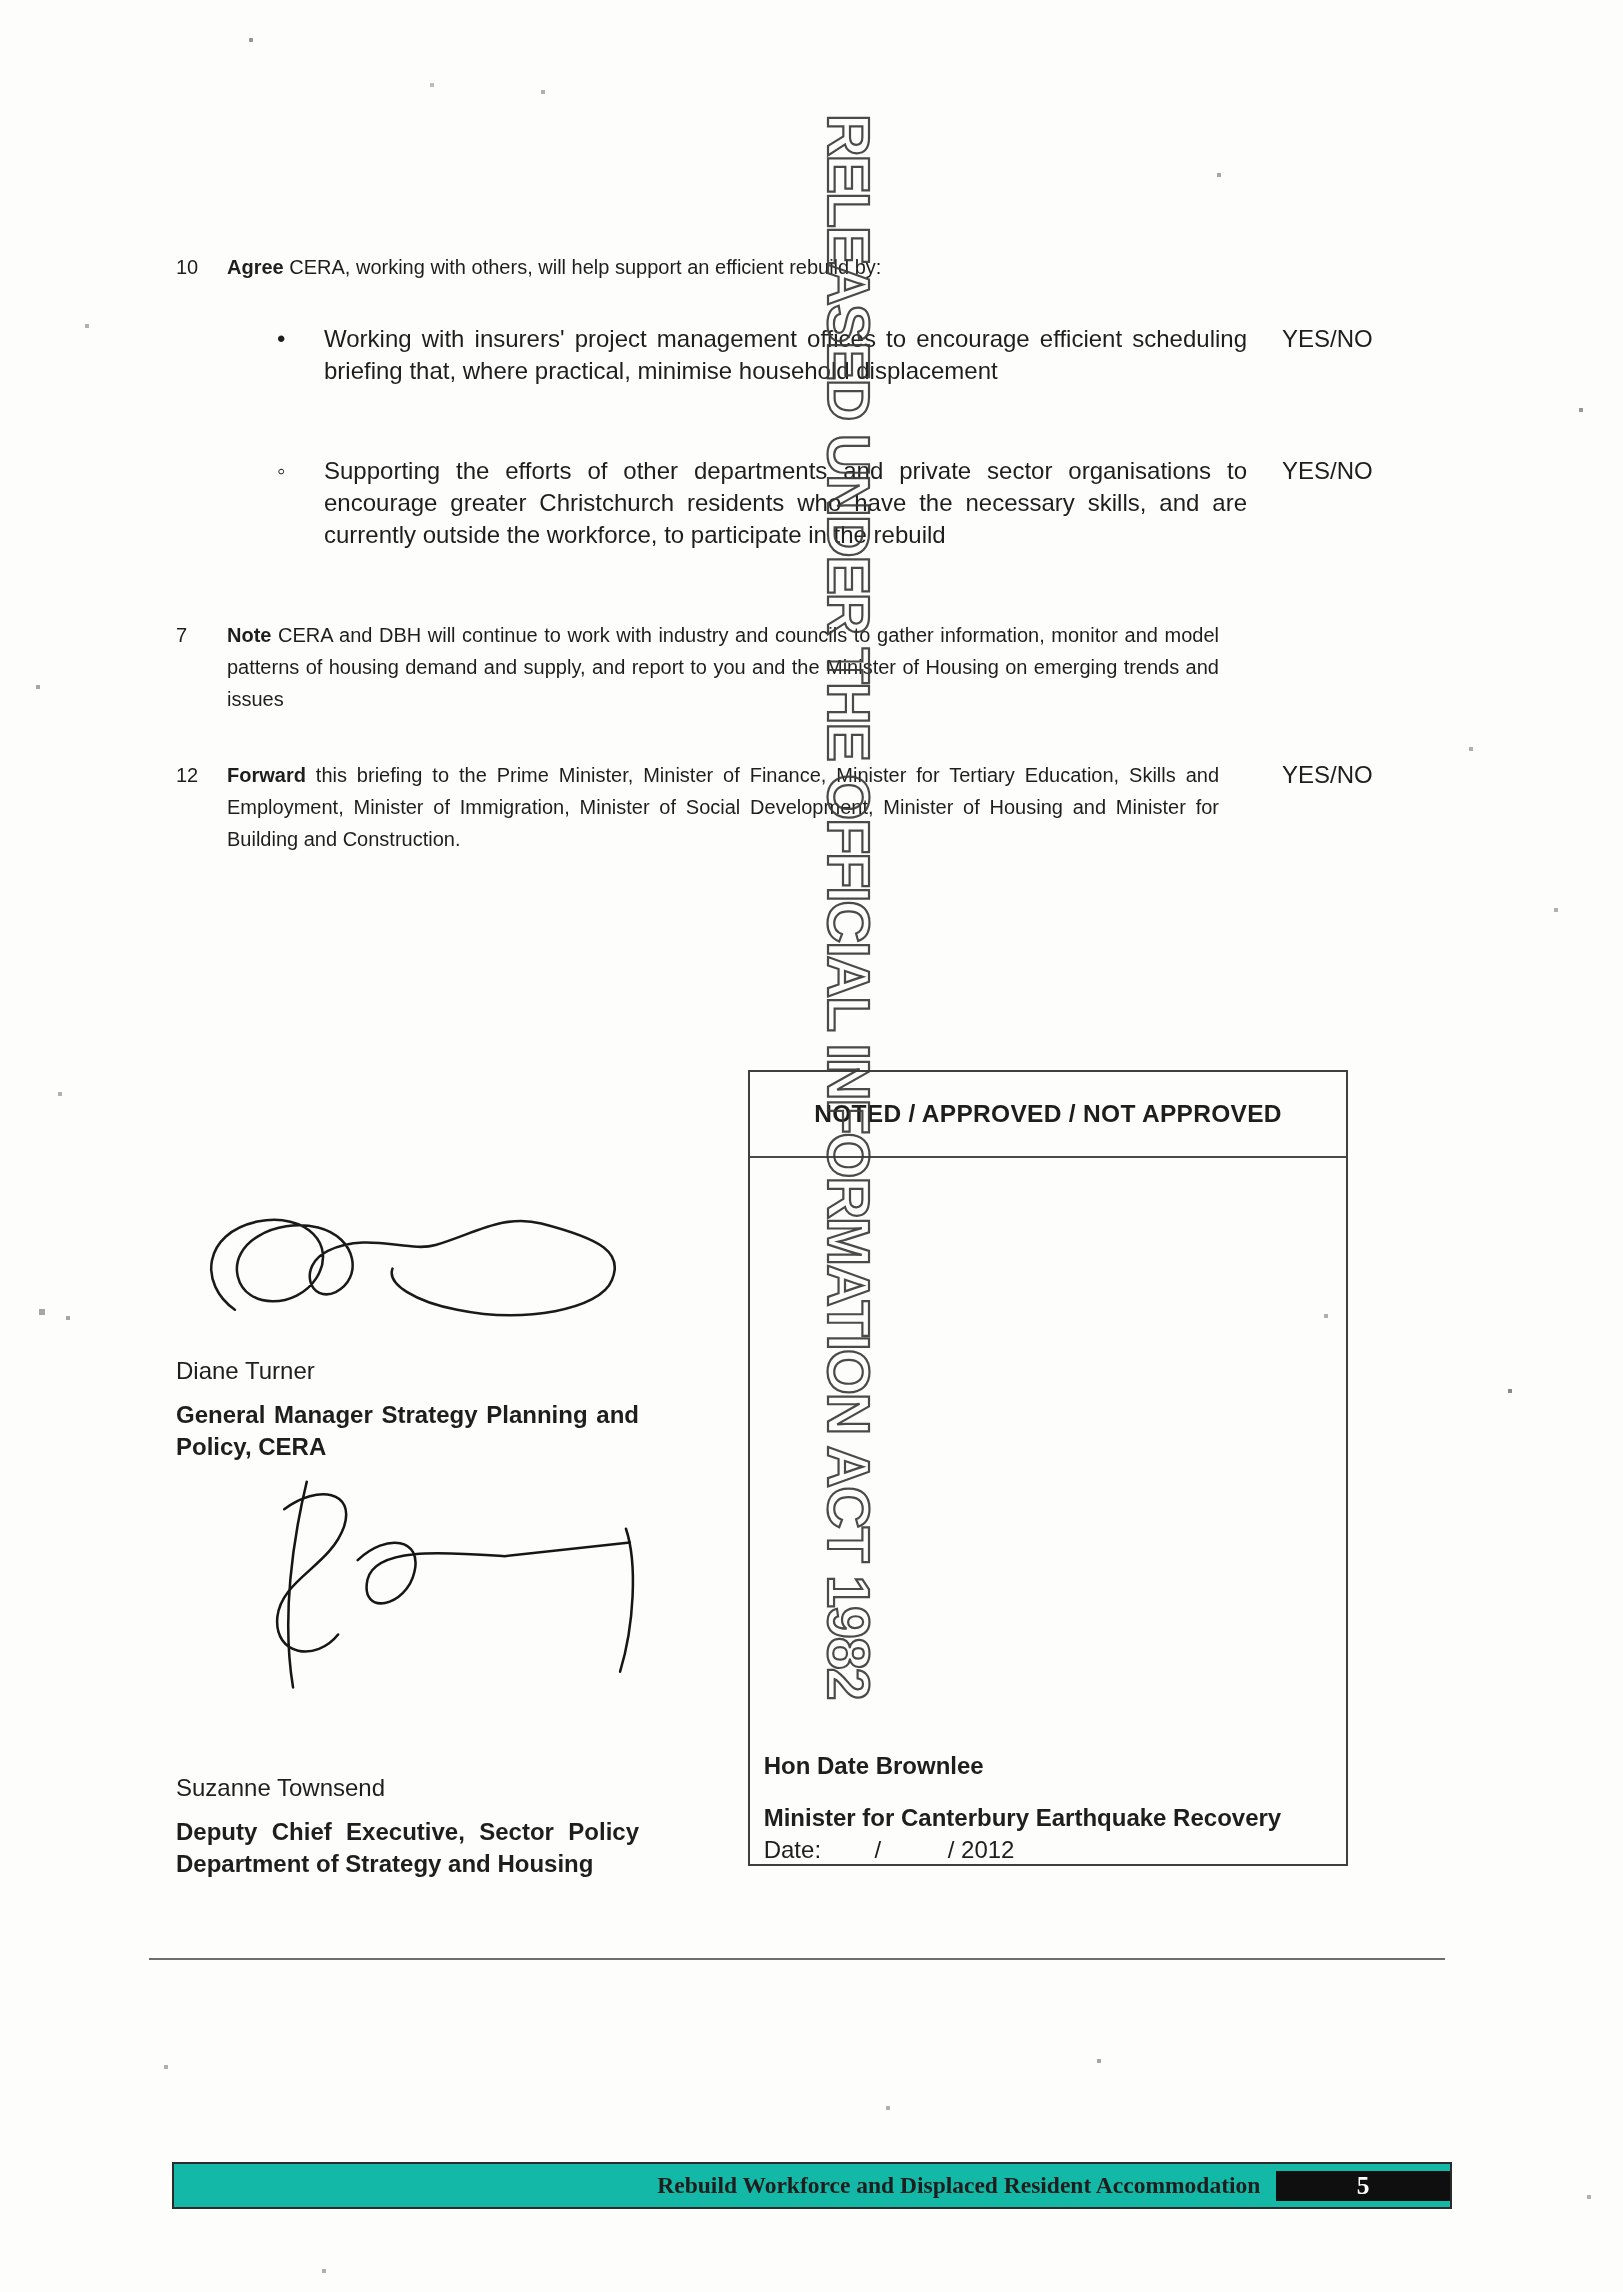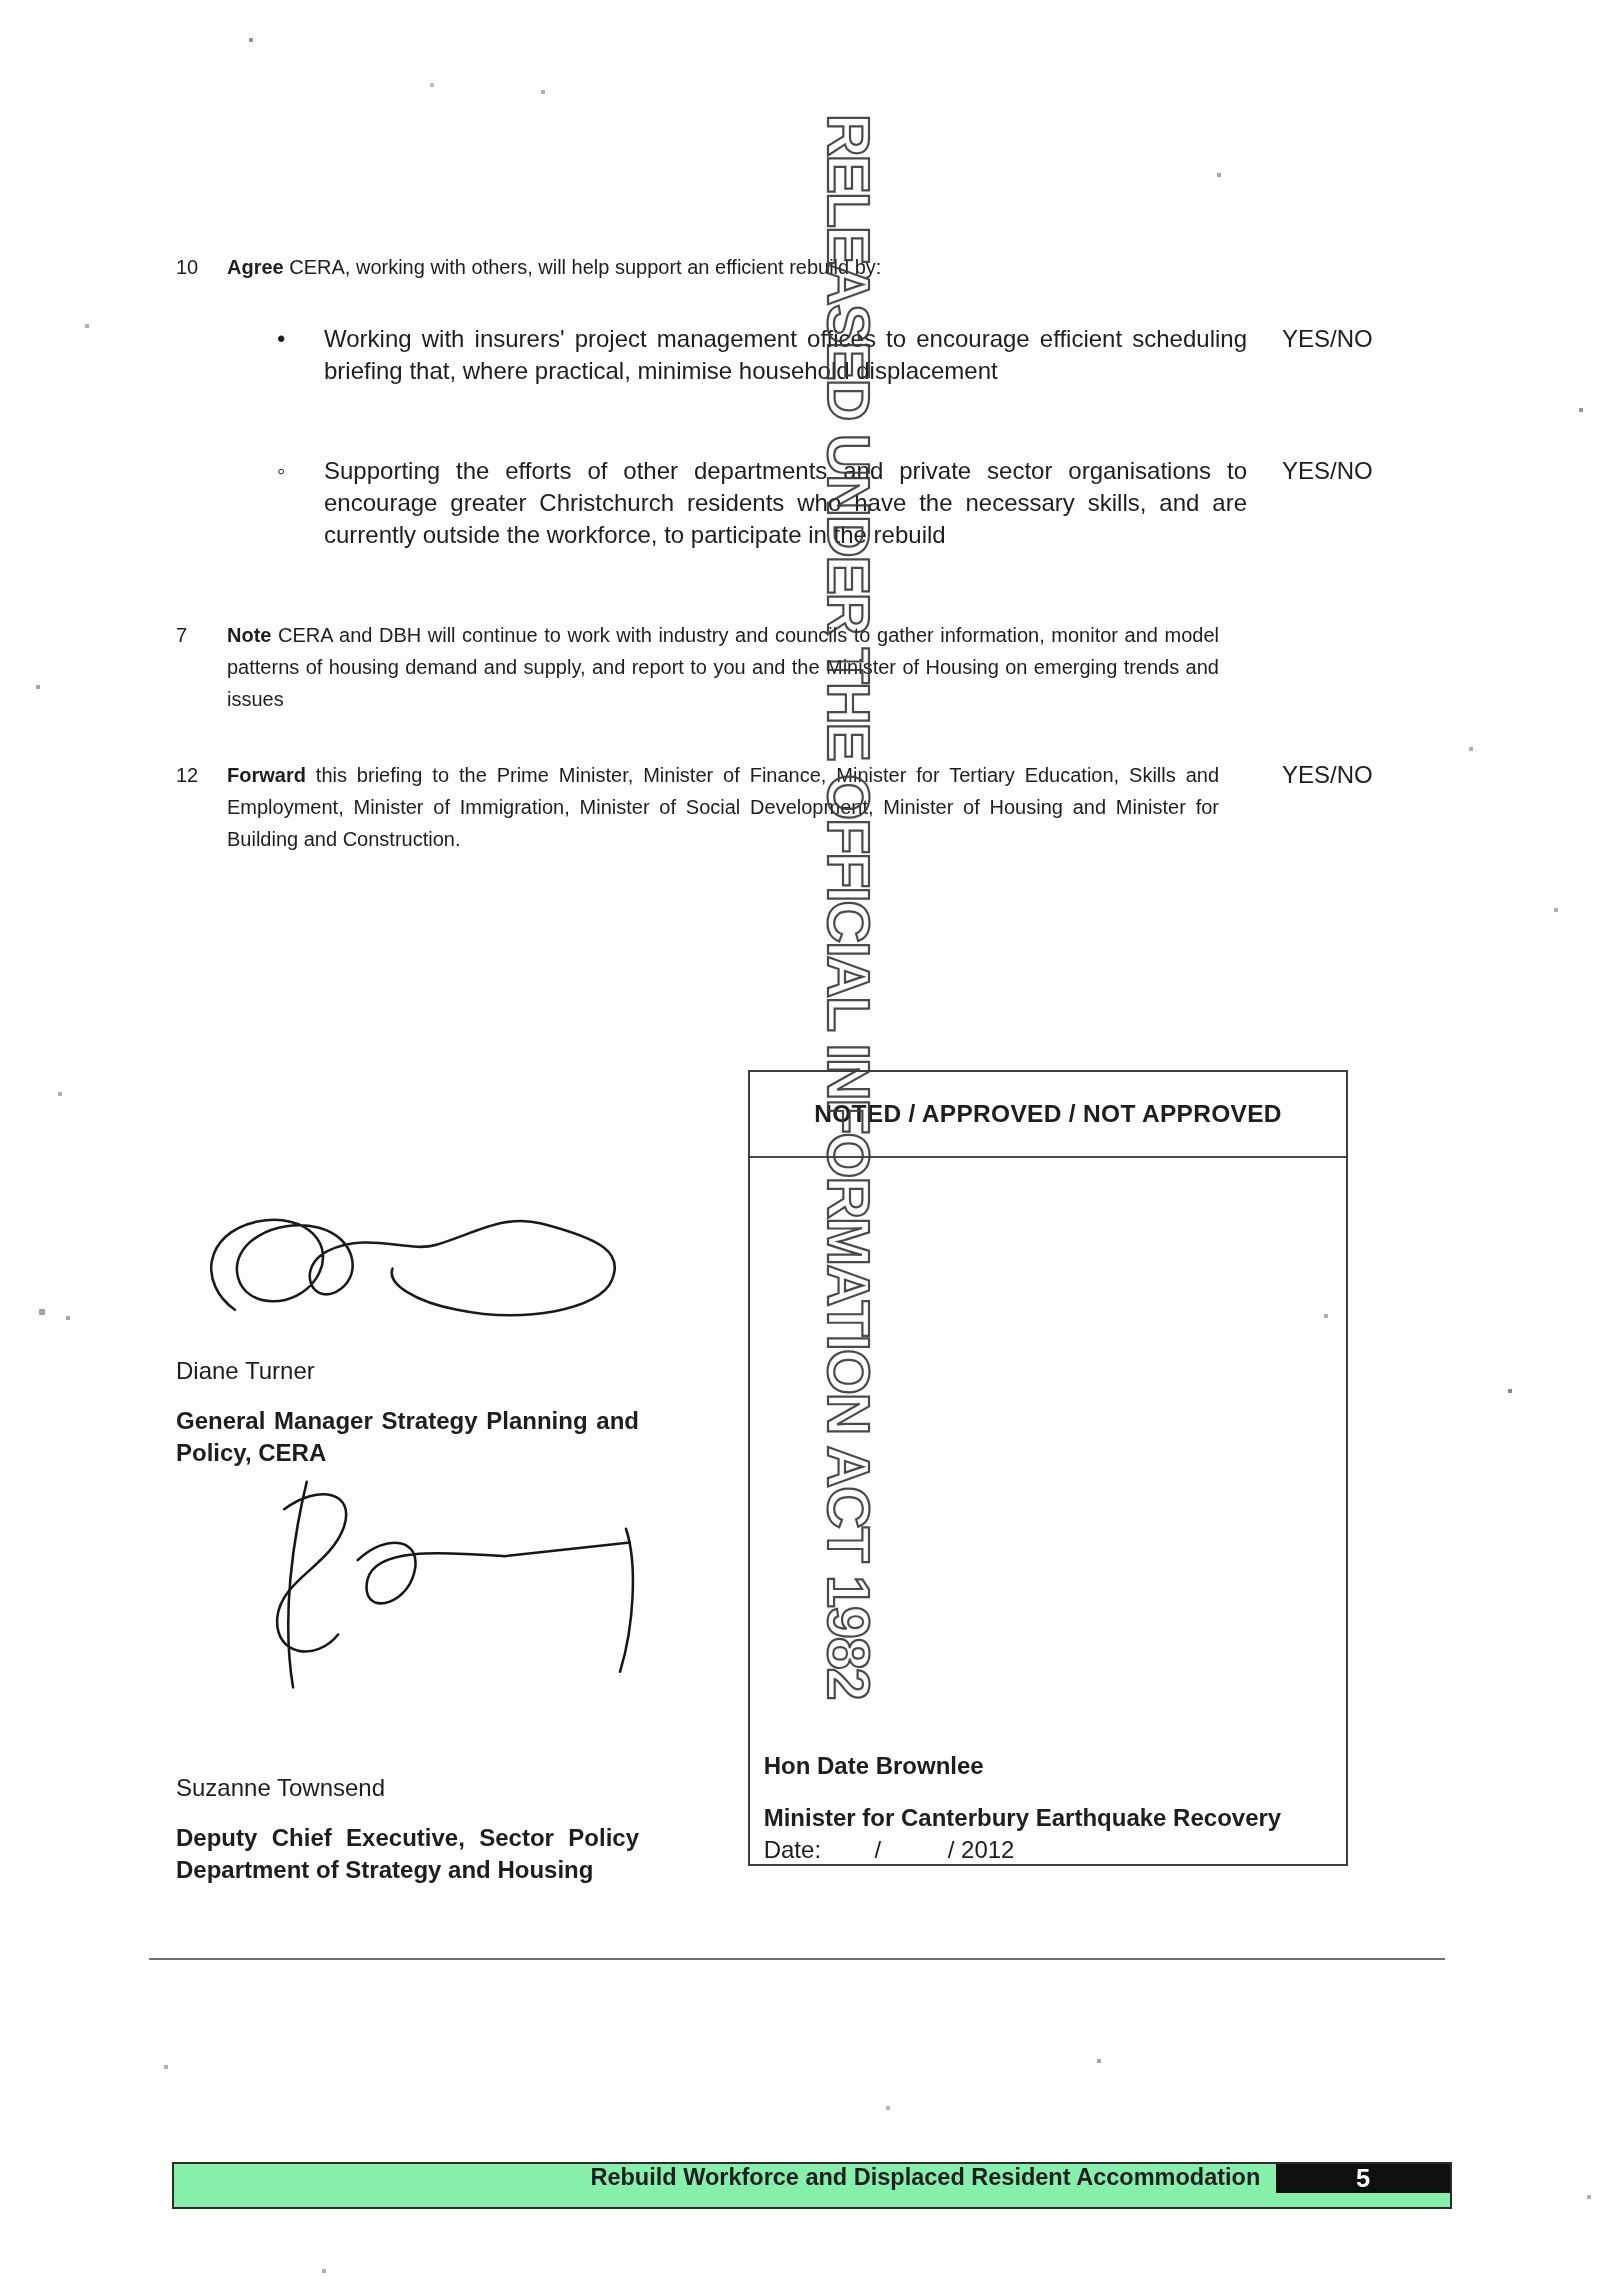--- a/index.html
+++ b/index.html
@@ -24,26 +24,26 @@
   .bullet-glyph{position:absolute;left:0;top:0;}
   .bullet-text{margin-left:47px;width:923px;text-align:justify;}
   .decision{position:absolute;left:1282px;font-weight:400;font-size:24px;line-height:32px;}
   .approval-box{position:absolute;left:748px;top:1070px;width:600px;height:796px;border:2px solid #3f3f3f;box-sizing:border-box;z-index:2;}
   .approval-header{height:84px;border-bottom:2px solid #4a4a4a;display:flex;align-items:center;justify-content:center;font-weight:700;font-size:24.5px;letter-spacing:0.3px;}
   .approval-sign{position:absolute;left:13.7px;top:678px;font-size:24px;line-height:32px;}
   .minister-name{font-weight:600;}
   .minister-title{font-weight:700;margin-top:20px;}
   .date-line{white-space:pre;}
   .sig-block{position:absolute;font-size:24px;line-height:32px;z-index:3;}
-  .sig-title{font-weight:700;width:463px;margin-top:18px;}
+  .sig-title{font-weight:700;width:463px;margin-top:12px;}
   .sig-title-line{text-align:justify;text-align-last:justify;}
   .sig-title-line:last-child{text-align-last:left;}
   .sig-svg{position:absolute;z-index:3;}
   .hr-line{position:absolute;left:149px;top:1958px;width:1296px;height:2px;background:#6f6f6f;}
-  .footer-bar{position:absolute;left:172px;top:2162px;width:1280px;height:47px;border:2px solid #2b2b2b;box-sizing:border-box;display:flex;align-items:flex-start;z-index:4;background:#86efac;}
+  .footer-bar{position:absolute;left:172px;top:2162px;width:1280px;height:47px;border:2px solid #2b2b2b;box-sizing:border-box;display:flex;align-items:center;z-index:4;background:#14b8a6;font-family:Liberation Serif, serif;}
   .footer-title{flex:1;display:flex;align-items:center;justify-content:flex-end;font-weight:700;font-size:23.5px;padding-right:15.7px;}
   .footer-page{width:174px;background:#0f0f0f;color:#ffffff;display:flex;align-items:center;justify-content:center;font-weight:700;font-size:25.5px;}
   .speckles{
     position:absolute;left:0;top:0;width:2px;height:2px;background:transparent;pointer-events:none;
     box-shadow:
       250px 39px 0 1px rgba(50,50,50,.5),
       431px 84px 0 1px rgba(70,70,70,.35),
       542px 91px 0 1px rgba(60,60,60,.4),
       1218px 174px 0 1px rgba(60,60,60,.45),
       86px 325px 0 1px rgba(60,60,60,.4),

